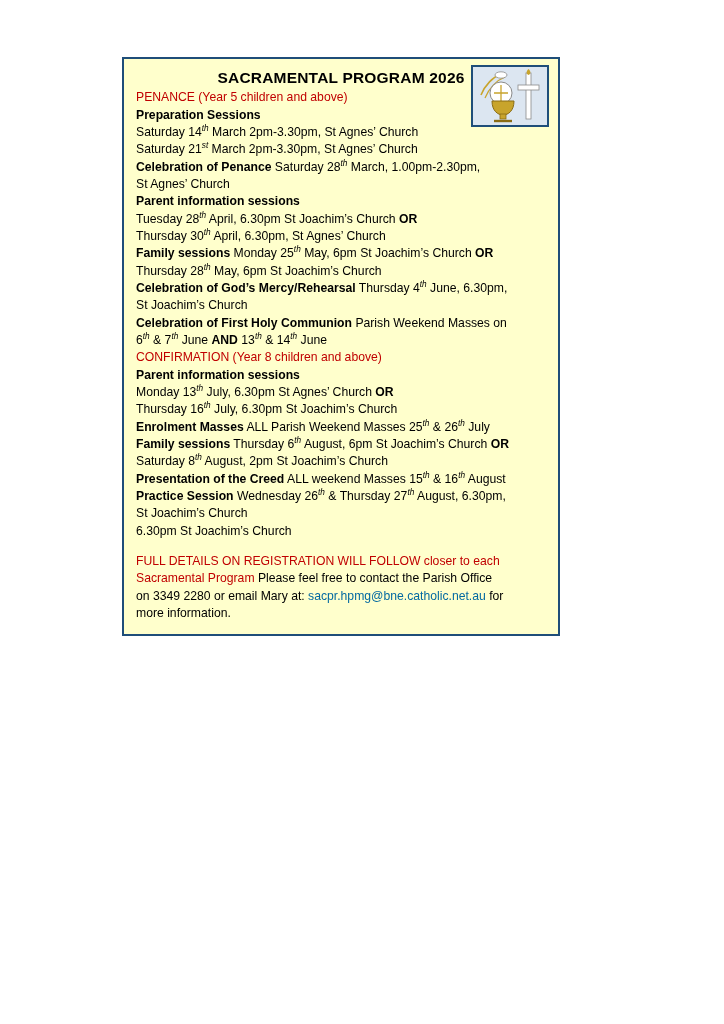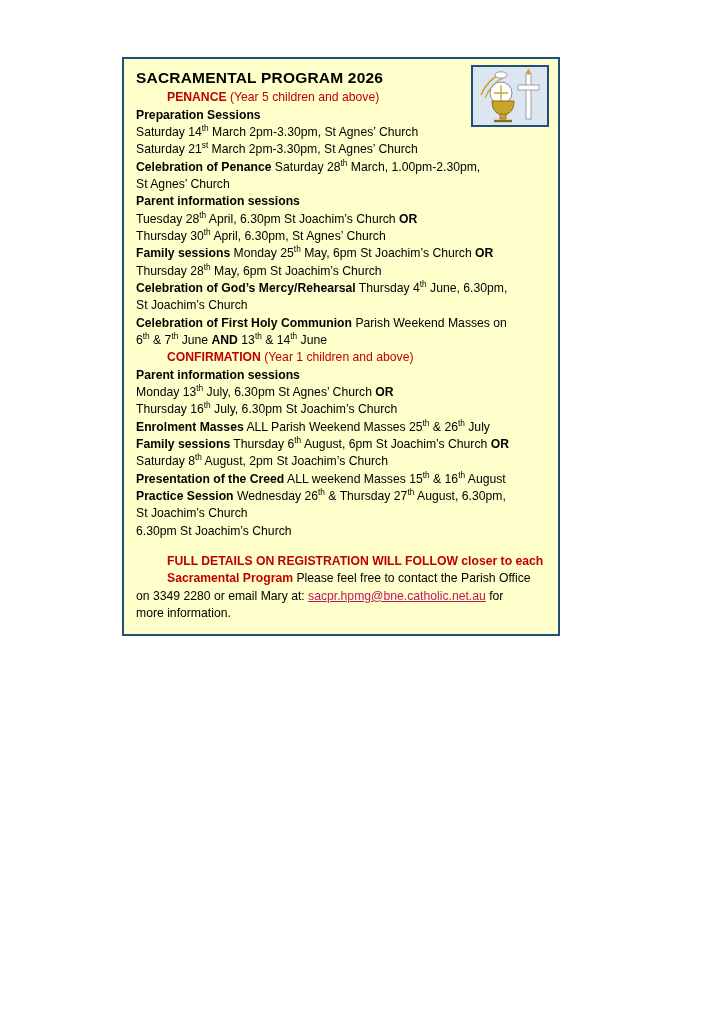--- a/index.html
+++ b/index.html
@@ -31,44 +31,44 @@
     background: #ffffcc;
     border: 2px solid #1f4e79;
     padding: 9px 12px 12px 12px;
   }
   .title {
     font-size: 15.5px;
     font-weight: bold;
     letter-spacing: 0.2px;
     margin: 0 0 2px 0;
     line-height: 1.25;
+    text-align: center;
   }
   .line {
     font-size: 12.2px;
     line-height: 1.42;
     margin: 0;
     color: #000000;
   }
   .red {
     color: #c00000;
   }
   .red-bold {
     color: #c00000;
-    font-weight: bold;
-    margin-left: 31px;
+    font-weight: normal;
   }
   .b { font-weight: bold; }
   sup {
     font-size: 0.68em;
     vertical-align: super;
     line-height: 0;
+    font-style: italic;
   }
   .link {
-    color: #be185d;
-    text-decoration: underline;
+    color: #0369a1;
   }
   .gap {
     height: 13px;
   }
   .emblem {
     position: absolute;
     right: 9px;
     top: 6px;
     width: 78px;
     height: 62px;
@@ -132,21 +132,21 @@
       <p class="line">Thursday 30<sup>th</sup>  April, 6.30pm,  St Agnes’ Church</p>
       <p class="line"><span class="b">Family sessions</span> Monday 25<sup>th</sup> May, 6pm St Joachim’s  Church <span class="b">OR</span></p>
       <p class="line">Thursday 28<sup>th</sup> May, 6pm St  Joachim’s Church</p>
       <p class="line"><span class="b">Celebration of God’s Mercy/Rehearsal</span>  Thursday 4<sup>th</sup> June, 6.30pm,</p>
       <p class="line">St Joachim’s  Church</p>
       <p class="line"><span class="b">Celebration of First Holy Communion</span> Parish Weekend Masses on</p>
       <p class="line">6<sup>th</sup> &amp; 7<sup>th</sup> June <span class="b">AND</span>  13<sup>th</sup> &amp; 14<sup>th</sup> June</p>
 
       <p class="line">
         <span class="red-bold">CONFIRMATION</span>
-        <span class="red">(Year 1 children and above)</span>
+        <span class="red">(Year 8 children and above)</span>
       </p>
       <p class="line"><span class="b">Parent information sessions</span></p>
       <p class="line">Monday 13<sup>th</sup> July, 6.30pm St Agnes’ Church  <span class="b">OR</span></p>
       <p class="line">Thursday 16<sup>th</sup> July, 6.30pm St Joachim’s Church</p>
       <p class="line"><span class="b">Enrolment Masses</span> ALL Parish Weekend Masses 25<sup>th</sup> &amp; 26<sup>th</sup> July</p>
       <p class="line"><span class="b">Family sessions</span> Thursday 6<sup>th</sup> August, 6pm St Joachim’s Church <span class="b">OR</span></p>
       <p class="line">Saturday 8<sup>th</sup> August, 2pm  St Joachim’s Church</p>
       <p class="line"><span class="b">Presentation of the Creed</span>  ALL weekend Masses 15<sup>th</sup> &amp; 16<sup>th</sup> August</p>
       <p class="line"><span class="b">Practice Session</span> Wednesday 26<sup>th</sup> &amp; Thursday 27<sup>th</sup> August, 6.30pm,</p>
       <p class="line">St Joachim’s Church</p>

